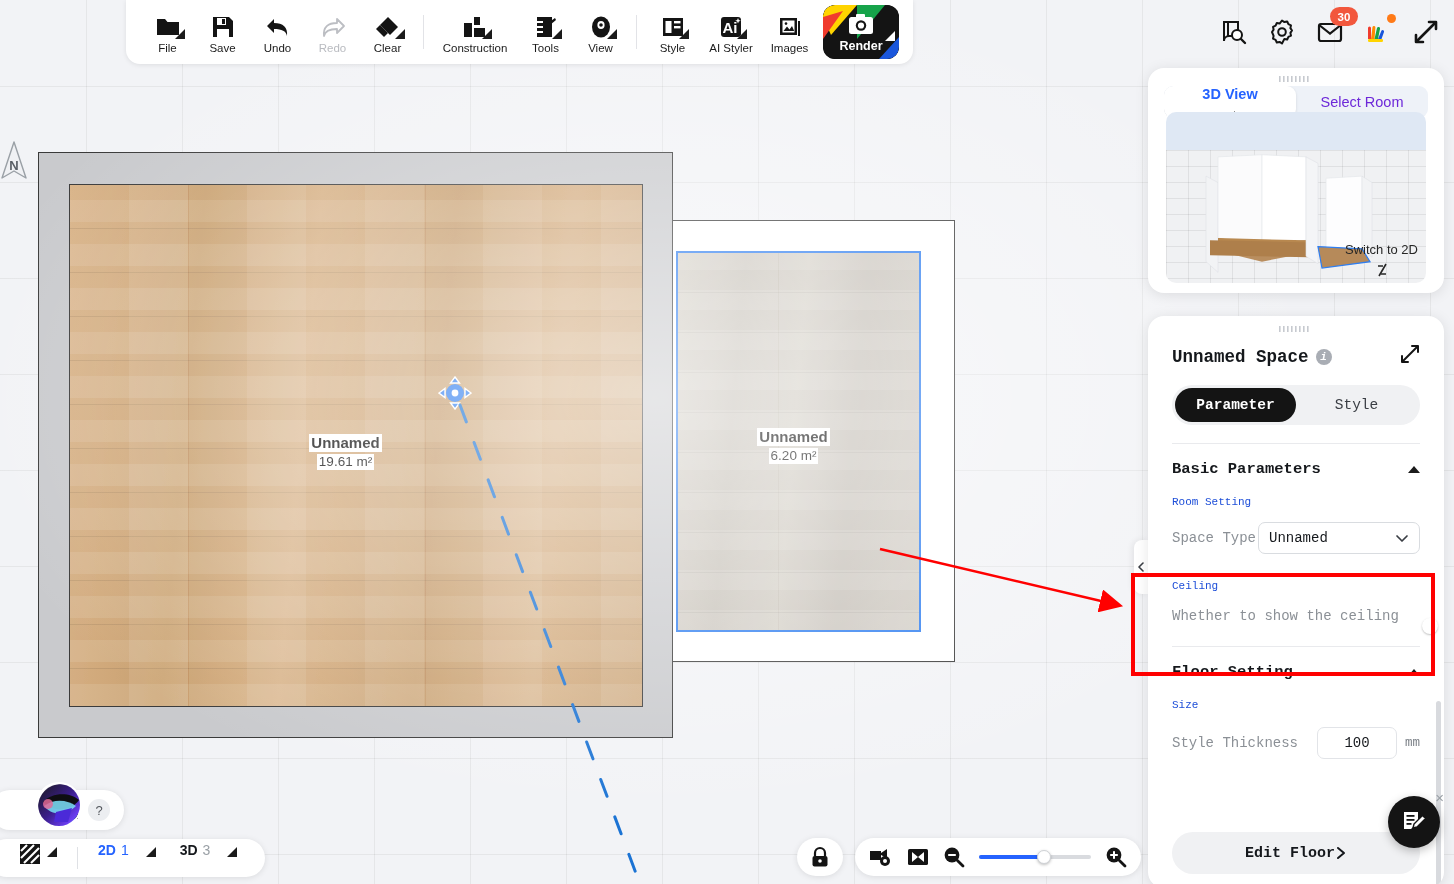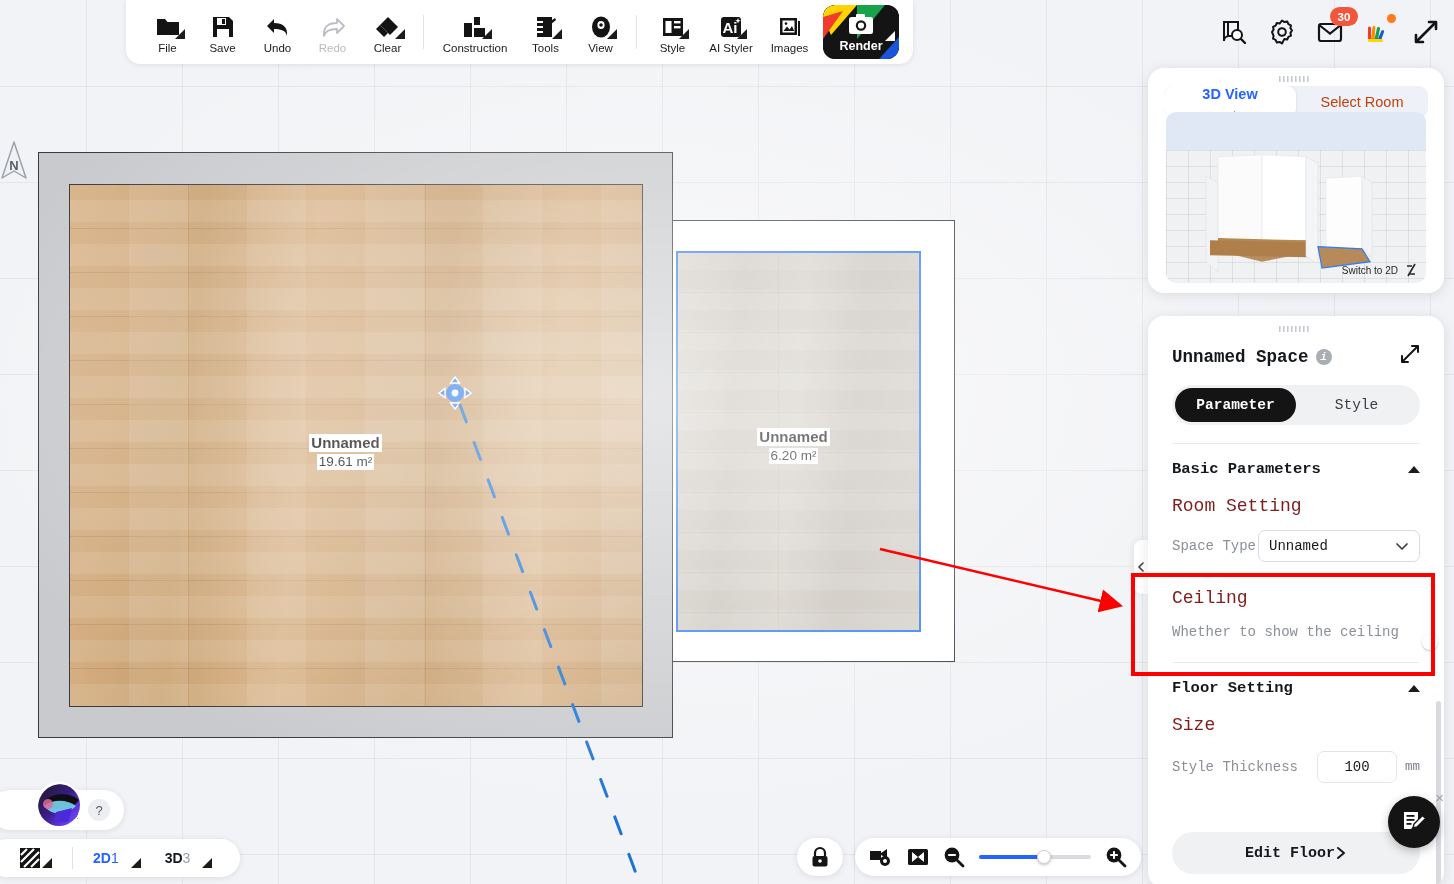--- a/index.html
+++ b/index.html
@@ -143,34 +143,34 @@
     position:absolute; right:10px; background:#fff; border-radius:16px;
     box-shadow:0 2px 14px rgba(0,0,0,.10);
   }
   #viewCard { top:68px; width:296px; height:225px; padding:8px; }
   .grip { width:34px; height:6px; margin:0 auto 4px; display:block; }
   .seg {
     display:flex; height:32px; background:#eef2f8; border-radius:9px; overflow:hidden;
     margin:0 8px;
   }
   .seg-itm { flex:1; display:flex; align-items:center; justify-content:center; gap:6px;
-             font-size:14.5px; color:#c2410c; cursor:pointer; position:relative; }
+             font-size:14.5px; color:#6d28d9; cursor:pointer; position:relative; }
   .seg-itm.act { background:#fff; border-radius:9px; color:#2563ff; font-weight:700;
                  box-shadow:0 1px 3px rgba(0,0,0,.12);flex-direction:column; }
   .seg-car { width:0;height:0; border-left:5px solid transparent; border-top:5px solid transparent;
              border-right:5px solid #1b1b1b; border-bottom:5px solid #1b1b1b; position:relative; top:3px; }
   .vp { position:absolute; left:18px; right:18px; top:44px; bottom:10px;
         border-radius:10px; overflow:hidden; background:linear-gradient(#dfe8f4 0 22%, #f0f1f3 22% 100%); }
   .vp-grid { position:absolute; left:0; right:0; bottom:0; height:78%;
     background-image:
       linear-gradient(to right, rgba(0,0,0,.07) 1px, transparent 1px),
       linear-gradient(to bottom, rgba(0,0,0,.07) 1px, transparent 1px);
     background-size:22px 16px; }
   .switch2d { position:absolute; right:8px; bottom:6px; display:flex; align-items:center; gap:6px;
-              font-size:10px; color:#262626; cursor:pointer; }
+              font-size:13px; color:#262626; cursor:pointer;flex-direction:column; }
 
   #paramCard { top:316px; width:296px; height:572px; overflow:hidden; padding:10px 0 0;font-family:Liberation Mono, monospace; }
   .rp-title { display:flex; align-items:center; gap:7px; padding:8px 24px 0; }
   .rp-title h2 { font-size:17.5px; font-weight:700; color:#15181c; }
   .info-i { width:16px; height:16px; border-radius:50%; background:#a9adb4; color:#fff;
             font-size:11px; font-weight:700; display:flex; align-items:center; justify-content:center;
             font-style:italic; }
   .expand-ic { margin-left:auto; cursor:pointer; }
 
   .tabs { margin:16px 24px 0; height:40px; background:#f0f1f3; border-radius:20px; display:flex; padding:3px; }
@@ -178,21 +178,21 @@
          font-size:14.5px; color:#3a3e44; cursor:pointer; }
   .tab.act { background:#141414; color:#fff; font-weight:700; }
 
   .hr { height:1px; background:#e9eaed; margin:18px 24px 0; }
 
   .sec-head { display:flex; align-items:center; padding:16px 24px 0; }
   .sec-head h3 { font-size:15.5px; font-weight:700; color:#15181c; }
   .tri { margin-left:auto; width:0;height:0; border-left:6px solid transparent;
          border-right:6px solid transparent; border-bottom:7px solid #1b1b1b; cursor:pointer; }
 
-  .sub { padding:18px 24px 0; font-size:18px; color:#7f1d1d; }
+  .sub { padding:18px 24px 0; font-size:11px; color:#1d4ed8; }
   .row { display:flex; align-items:center; padding:14px 24px 0; }
   .row .lab { font-size:14px; color:#8b9096; }
   .row .ctl { margin-left:auto; }
 
   .select {
     width:162px; height:32px; border:1px solid #d9dce0; border-radius:7px;
     display:flex; align-items:center; padding:0 10px; font-size:14px; color:#15181c;
     background:#fff; cursor:pointer;
   }
   .select .chev { margin-left:auto; }
@@ -243,21 +243,21 @@
   .qmark { width:22px; height:22px; border-radius:50%; background:#eceef1; color:#55595f;
            font-size:13px; display:flex; align-items:center; justify-content:center; margin-left:4px; cursor:pointer; }
   .avatar { position:absolute; left:36px; bottom:56px; width:46px; height:46px; border-radius:50%;
             border:2px solid #fff; overflow:hidden; }
 
   .bottombar {
     position:absolute; left:-12px; bottom:7px; height:38px; background:#fff;
     border-radius:19px; display:flex; align-items:center; gap:4px; padding:0 18px 0 20px;
     box-shadow:0 1px 6px rgba(0,0,0,.10);
   }
-  .bb-item { display:flex; align-items:center; padding:0 10px; height:32px; cursor:pointer; position:relative; }
+  .bb-item { display:flex; align-items:flex-start; gap:5px; padding:0 10px; height:32px; cursor:pointer; position:relative; }
   .bb-num { font-size:14px; }
   .bb-tag { font-size:14px; font-weight:700; }
   .blue { color:#2563ff; }
   .gry  { color:#9aa0a6; }
   .blk  { color:#15181c; }
   .vsep { width:1px; height:22px; background:#dfe1e5; margin:0 6px; }
 
   
   .lockpill { position:absolute; left:797px; bottom:8px; width:46px; height:38px; background:#fff;
               border-radius:19px; display:flex; align-items:center; justify-content:center;

